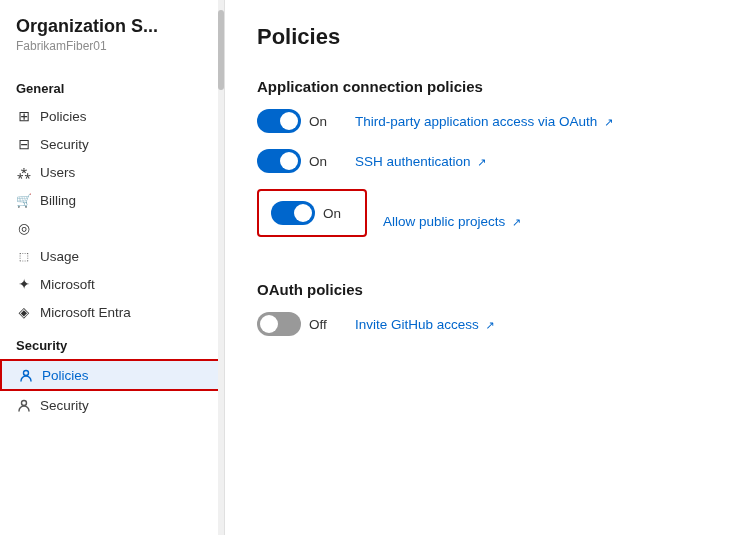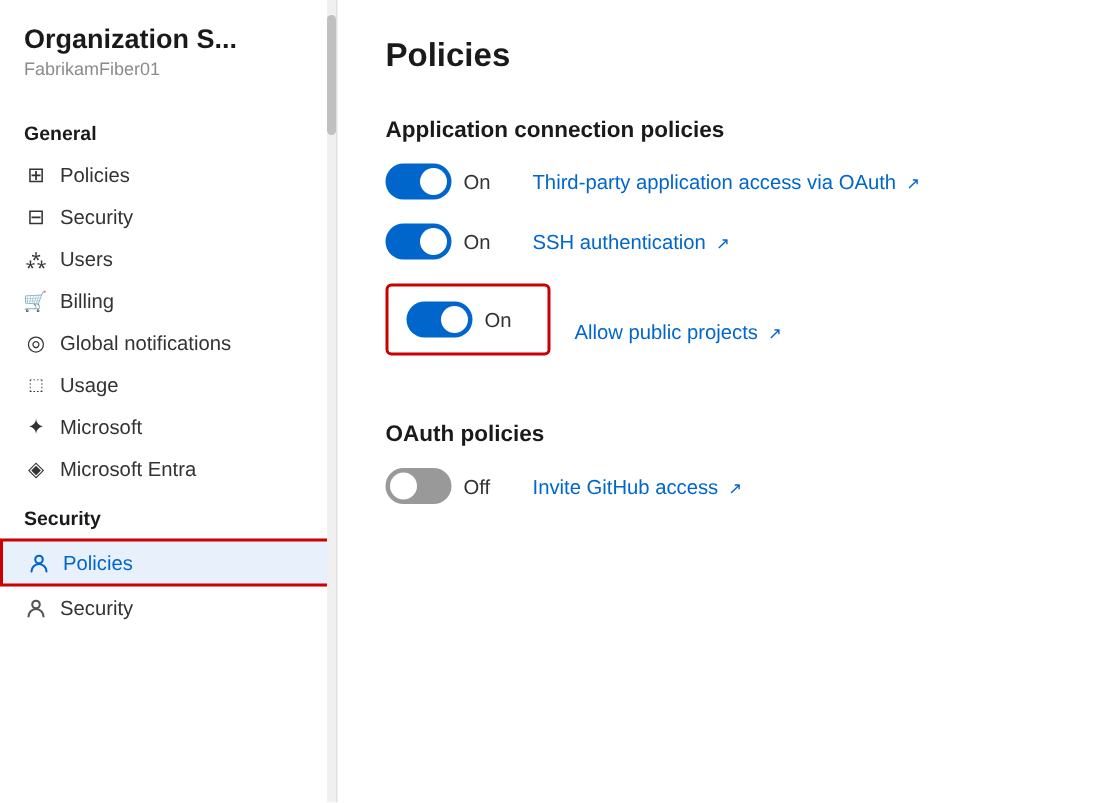--- a/index.html
+++ b/index.html
@@ -217,21 +217,20 @@
   <div class="sidebar-item">
     <span class="icon" style="font-size:12px;">⁂</span>
     <span>Users</span>
   </div>
   <div class="sidebar-item">
     <span class="icon" style="font-size:13px;">🛒</span>
     <span>Billing</span>
   </div>
   <div class="sidebar-item">
     <span class="icon">◎</span>
-    <span>Global notifications</span>
   </div>
   <div class="sidebar-item">
     <span class="icon" style="font-size:11px;">⬚</span>
     <span>Usage</span>
   </div>
   <div class="sidebar-item">
     <span class="icon">✦</span>
     <span>Microsoft</span>
   </div>
   <div class="sidebar-item">

